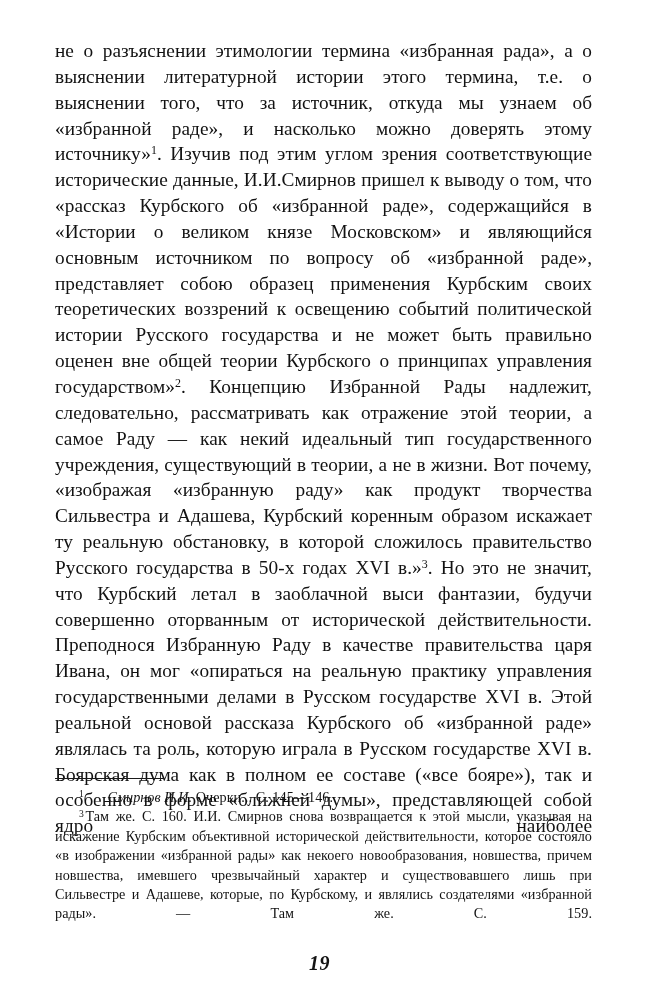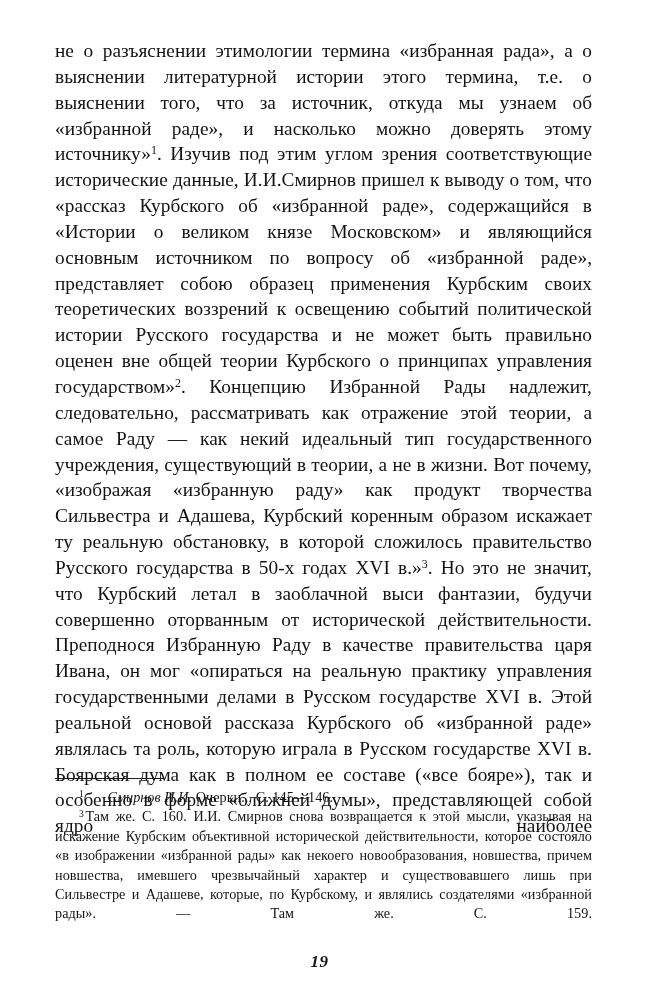--- a/index.html
+++ b/index.html
@@ -90,21 +90,21 @@
     padding-left: 22px;
   }
 
   
   .folio {
     position: absolute;
     left: 0;
     right: 7px;
     top: 952px;
     text-align: center;
-    font-size: 17px;
+    font-size: 20px;
     font-style: italic;
     font-weight: 700;
     letter-spacing: 0.5px;
     color: #141414;
   }
 </style>
 </head>
 <body>
 
 <div class="page">

